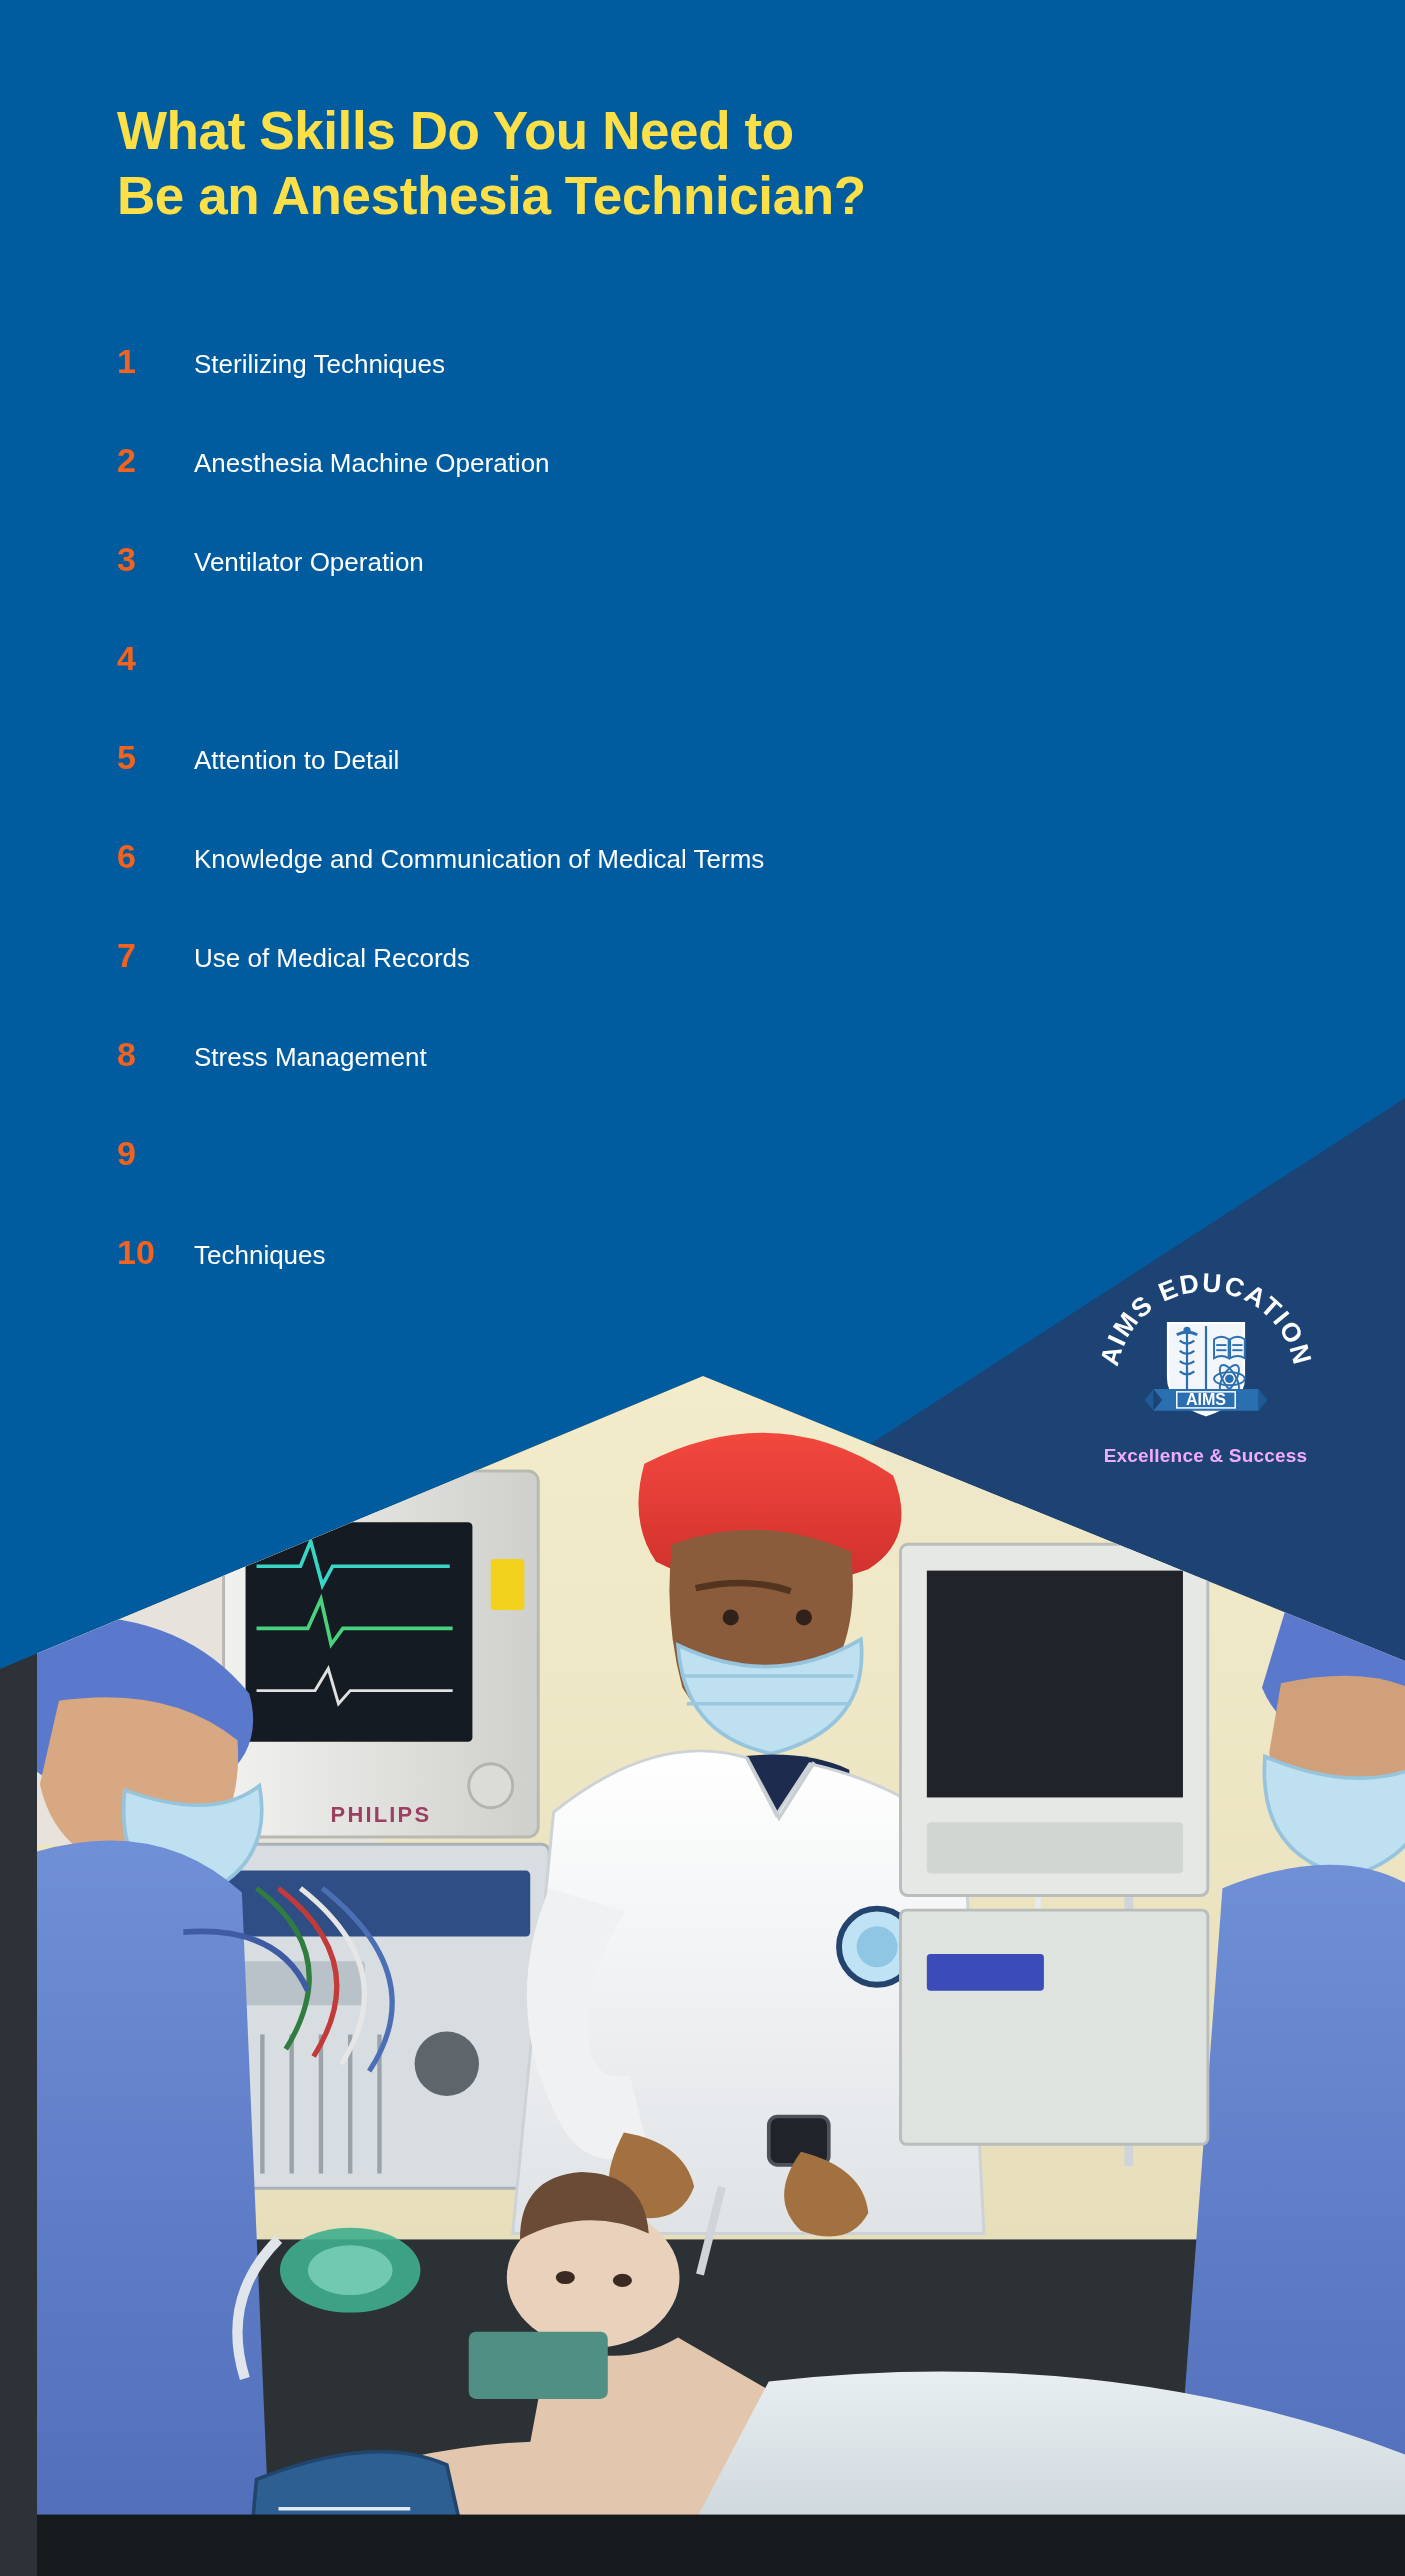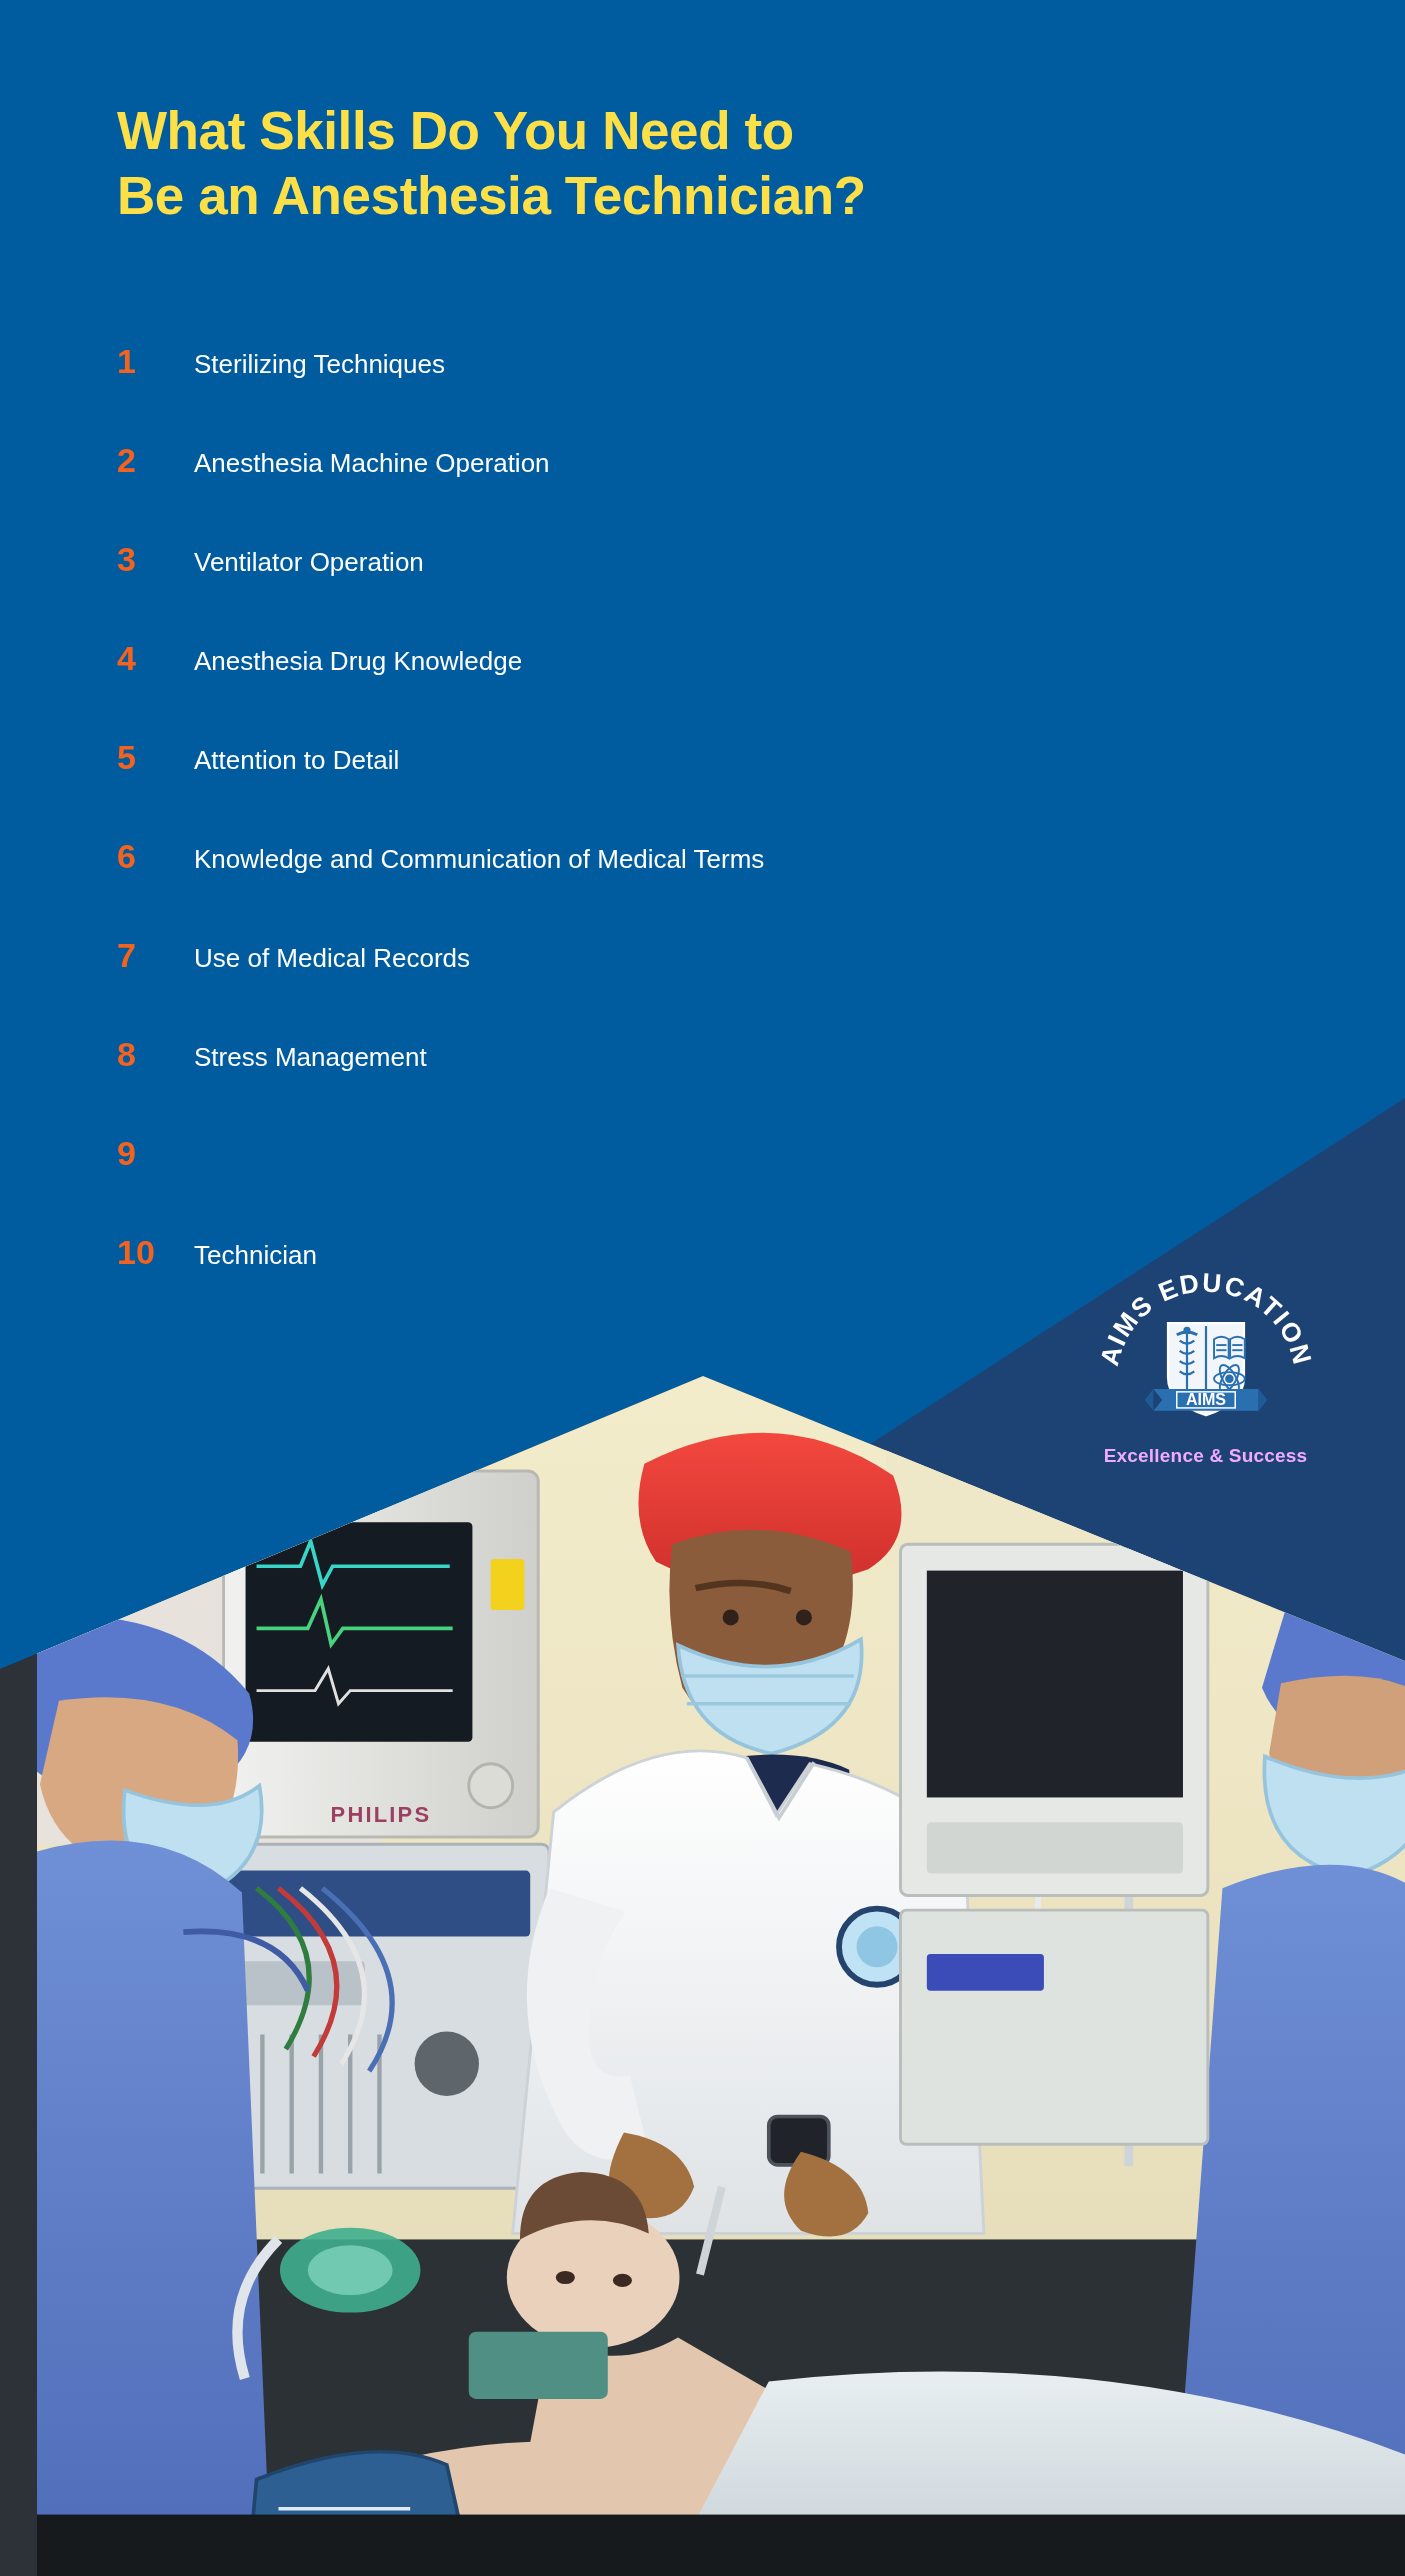--- a/index.html
+++ b/index.html
@@ -117,21 +117,20 @@
     <div class="skill-row">
       <span class="skill-num">2</span>
       <span class="skill-label">Anesthesia Machine Operation</span>
     </div>
     <div class="skill-row">
       <span class="skill-num">3</span>
       <span class="skill-label">Ventilator Operation</span>
     </div>
     <div class="skill-row">
       <span class="skill-num">4</span>
-      <span class="skill-label">Anesthesia Drug Knowledge</span>
     </div>
     <div class="skill-row">
       <span class="skill-num">5</span>
       <span class="skill-label">Attention to Detail</span>
     </div>
     <div class="skill-row">
       <span class="skill-num">6</span>
       <span class="skill-label">Knowledge and Communication of Medical Terms</span>
     </div>
     <div class="skill-row">
@@ -140,21 +139,21 @@
     </div>
     <div class="skill-row">
       <span class="skill-num">8</span>
       <span class="skill-label">Stress Management</span>
     </div>
     <div class="skill-row">
       <span class="skill-num">9</span>
     </div>
     <div class="skill-row">
       <span class="skill-num">10</span>
-      <span class="skill-label">Technician</span>
+      <span class="skill-label">Techniques</span>
     </div>
   </div>
 
   <div class="logo-wrap">
     <svg class="logo-mark" viewBox="0 0 300 260">
       <defs>
         <path id="arcpath" d="M 28,175 A 122,122 0 0 1 272,175" fill="none"></path>
       </defs>
       <text font-family="Liberation Sans, sans-serif" font-size="36" font-weight="bold" fill="#ffffff" letter-spacing="2.5">
         <textPath href="#arcpath" startOffset="50%" text-anchor="middle">AIMS EDUCATION</textPath>

